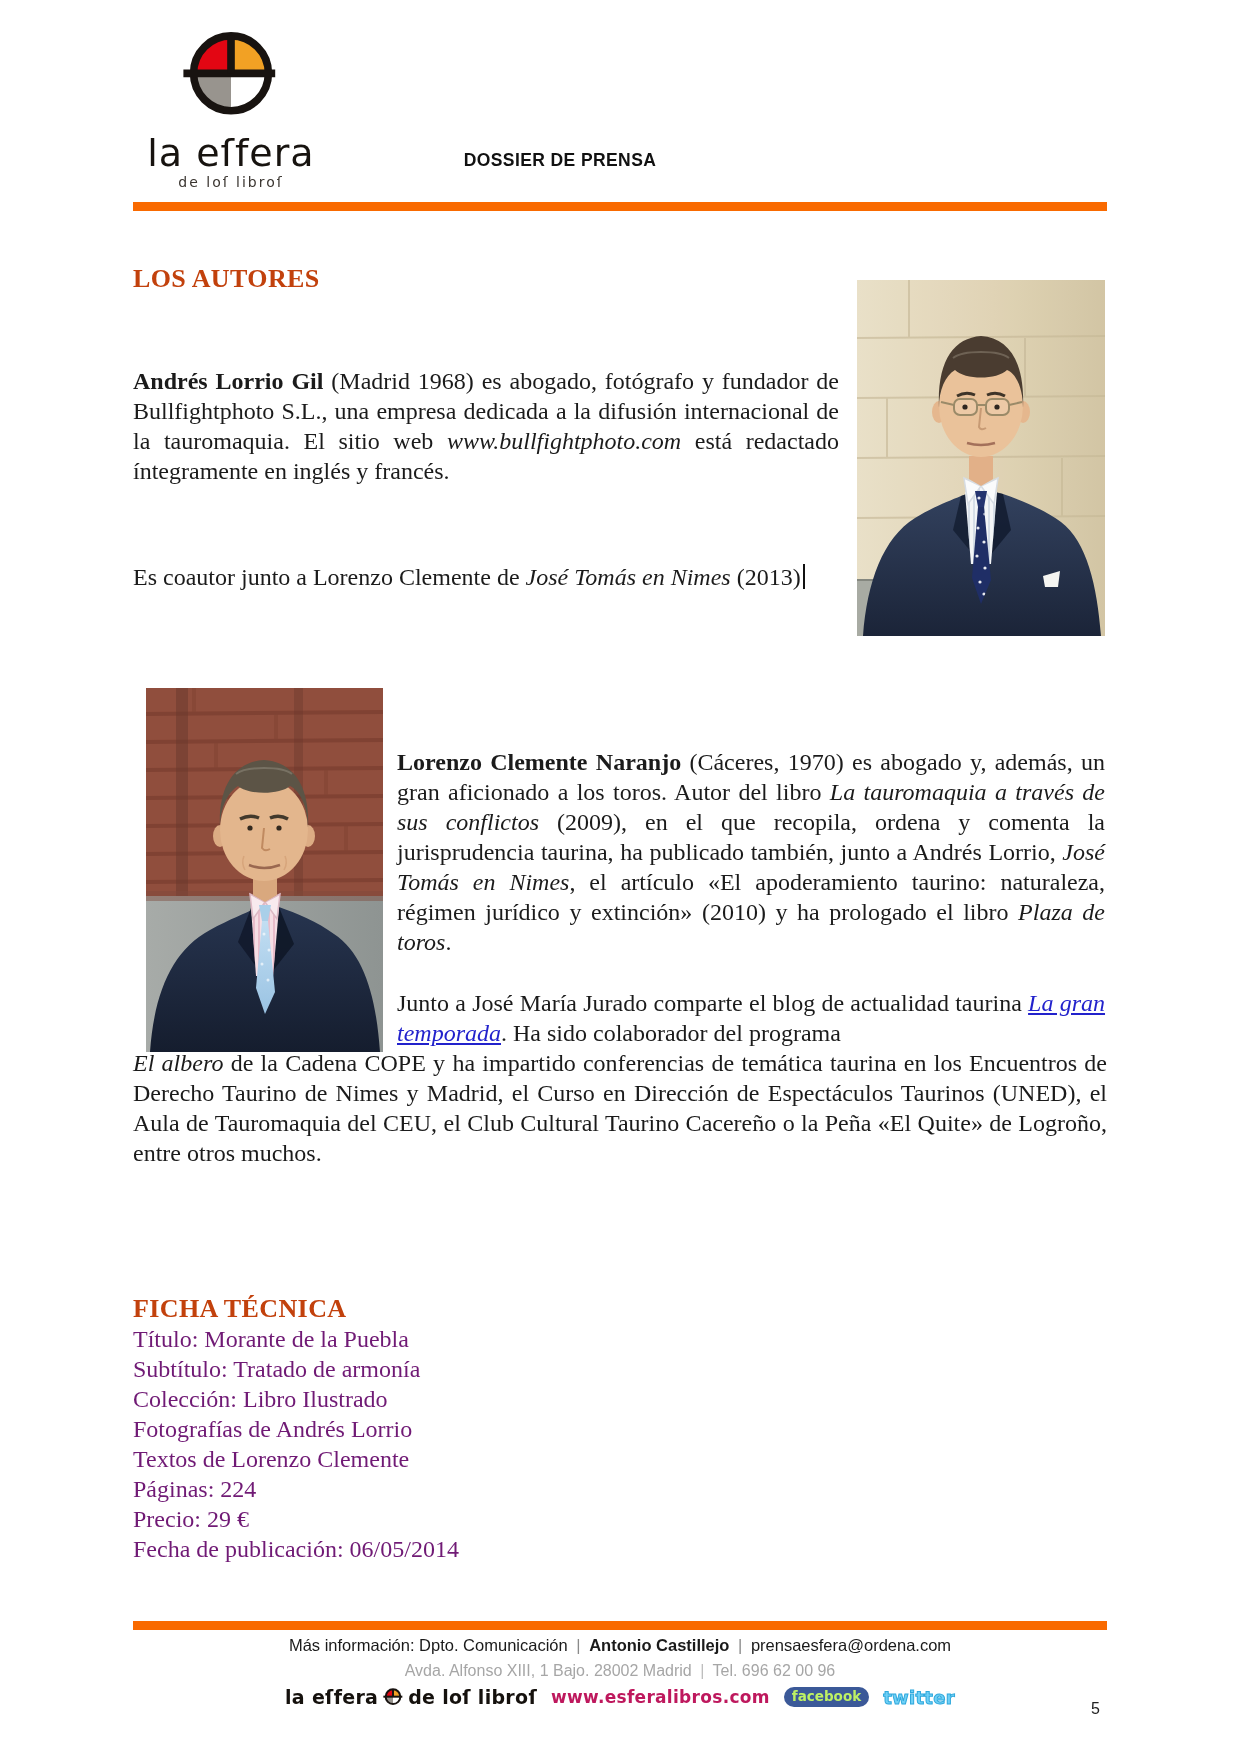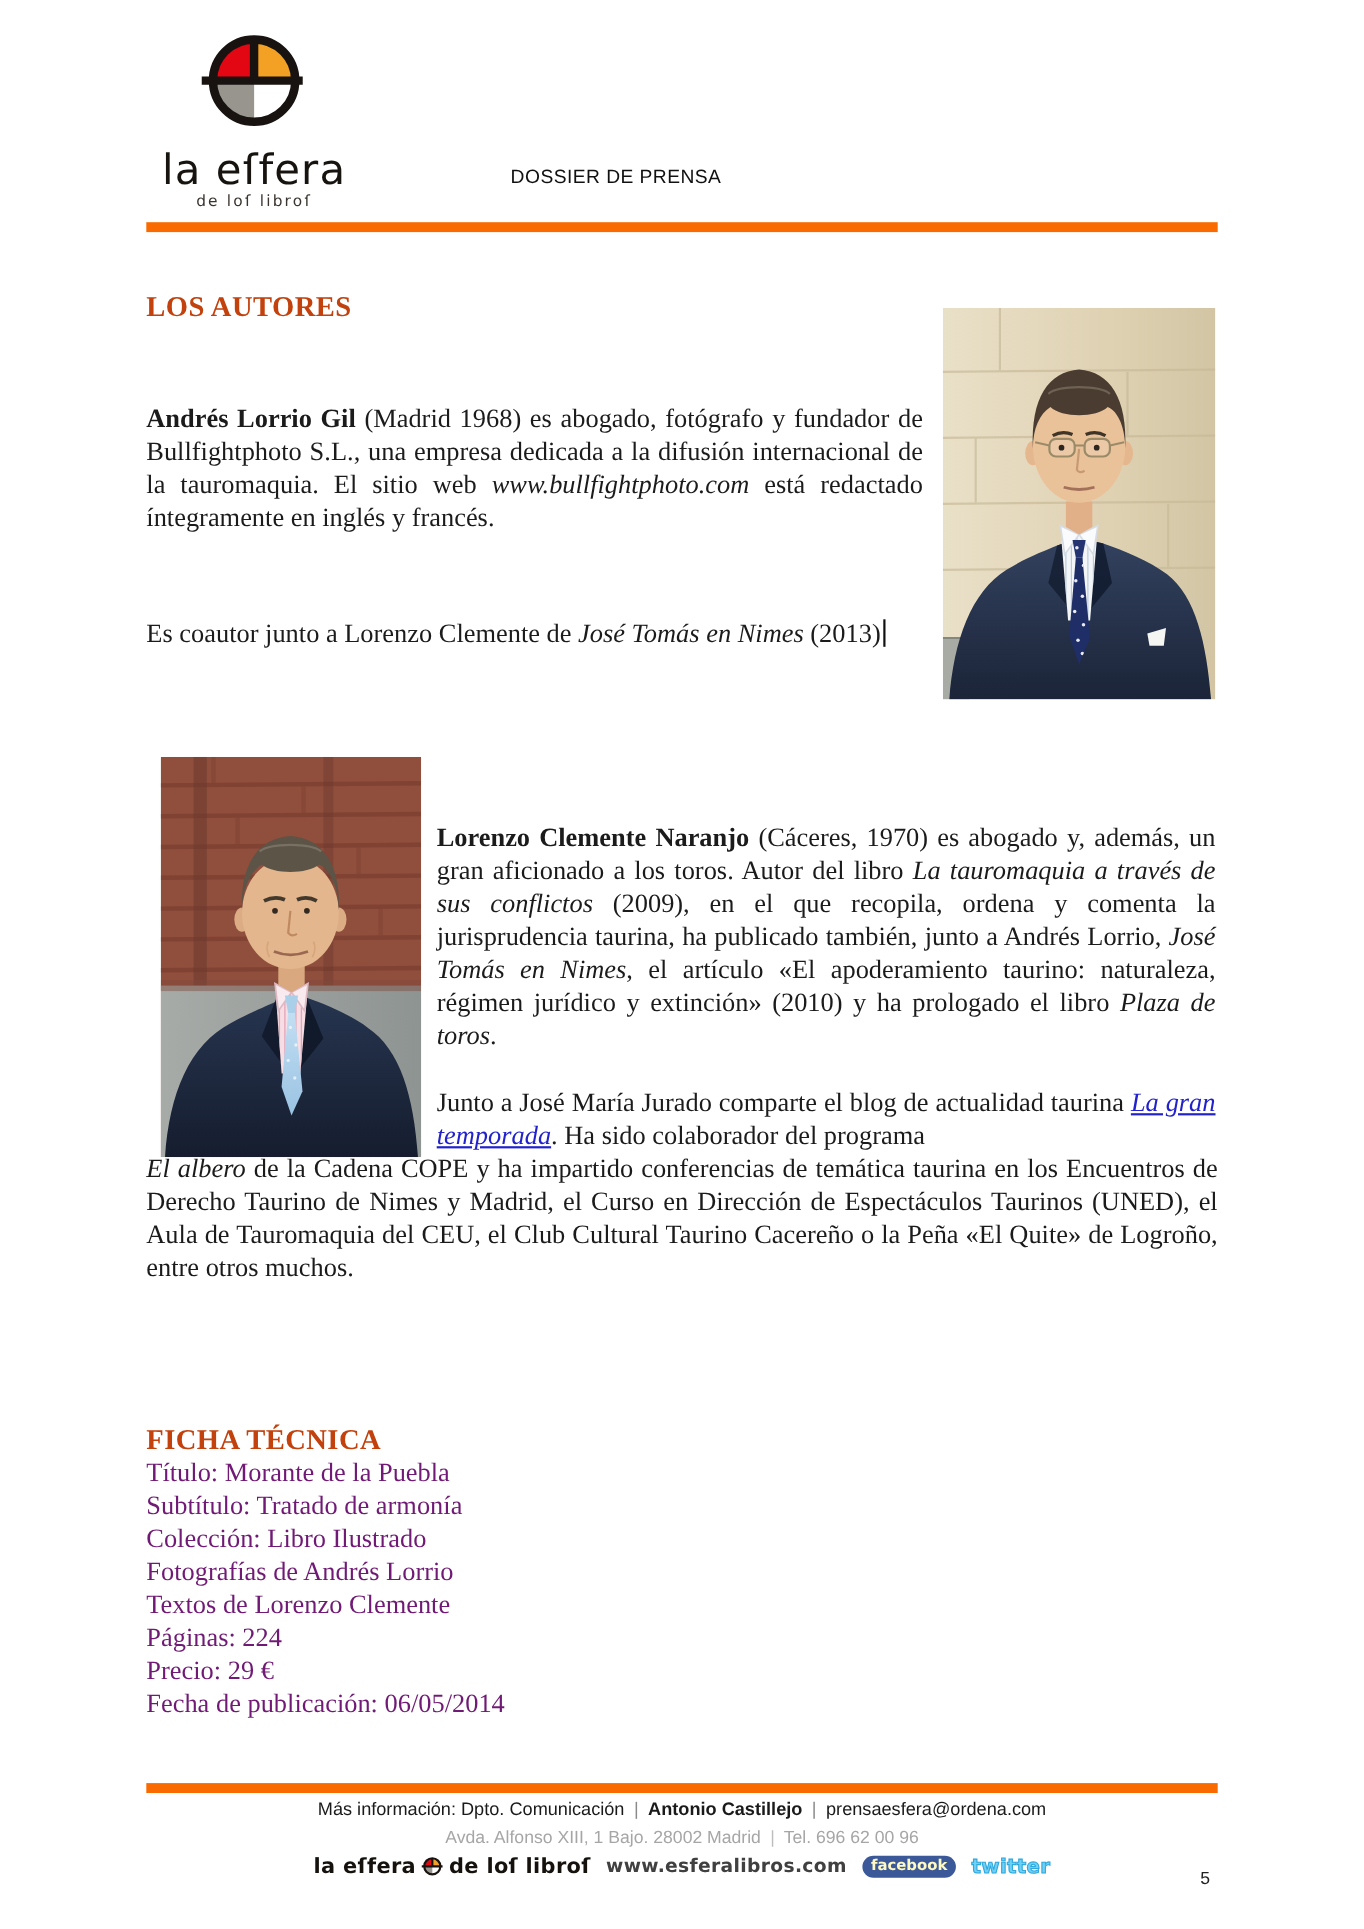--- a/index.html
+++ b/index.html
@@ -7,21 +7,21 @@
         font-family:"Liberation Serif",serif;color:#1b1b1b;}
   .abs{position:absolute;}
 
   
   .logo-block{left:143px;top:24px;width:176px;text-align:center;}
   .logo-word{font-family:"DejaVu Sans",sans-serif;font-size:38px;line-height:42px;
              color:#17130f;letter-spacing:1px;margin-top:2px;}
   .logo-sub{font-family:"DejaVu Sans",sans-serif;font-size:14px;line-height:16px;
             color:#3a3530;letter-spacing:2px;}
   .dossier{left:400px;top:150px;width:320px;text-align:center;
-           font-family:"Liberation Sans",sans-serif;font-size:17.5px;font-weight:400;
+           font-family:"Liberation Sans",sans-serif;font-size:17.5px;font-weight:700;
            color:#111;letter-spacing:.4px;}
   .rule{left:133px;width:974px;height:9px;background:var(--accent,#F96A00);}
   .rule-top{top:202px;}
   .rule-bottom{top:1621px;}
 
   
   .h-sec{font-size:26px;font-weight:bold;letter-spacing:.4px;color:#c2410c;}
   .jpara{font-size:24px;line-height:30px;text-align:justify;color:#1b1b1b;}
   .b{font-weight:bold;}
   .i{font-style:italic;}
@@ -36,23 +36,23 @@
 
   
   .f-line{left:133px;width:974px;text-align:center;font-family:"Liberation Sans",sans-serif;}
   .f1{top:1636px;font-size:16.5px;color:#1a1a1a;}
   .f1 .sep{color:#8a8a8a;padding:0 4px;}
   .f2{top:1662px;font-size:16px;color:#a6a6a6;}
   .f2 .sep{color:#bdbdbd;padding:0 4px;}
   .brand-row{top:1684px;display:flex;align-items:center;justify-content:center;gap:14px;height:26px;}
   .brand-txt{font-family:"DejaVu Sans",sans-serif;font-weight:600;font-size:19px;color:#15110d;
              display:flex;align-items:center;gap:5px;letter-spacing:.3px;}
-  .brand-www{font-family:"DejaVu Sans",sans-serif;font-weight:600;font-size:17px;color:#404040;
+  .brand-www{font-family:"DejaVu Sans",sans-serif;font-weight:600;font-size:17px;color:#be185d;
              letter-spacing:.3px;}
-  .fb-badge{display:inline-block;background:var(--facebook_blue,#3B5998);color:#fef9c3;
+  .fb-badge{display:inline-block;background:var(--facebook_blue,#3B5998);color:#bef264;
             font-family:"DejaVu Sans",sans-serif;font-weight:bold;font-size:13.5px;
             padding:3px 8px 4px;border-radius:10px;line-height:1;cursor:pointer;}
   .tw-mark{font-family:"DejaVu Sans",sans-serif;font-weight:bold;font-size:18px;
            color:var(--twitter_blue,#6FD0F6);-webkit-text-stroke:1px #2fa8dc;
            letter-spacing:.3px;cursor:pointer;}
   .pagenum{left:1060px;top:1700px;width:40px;text-align:right;
            font-family:"Liberation Sans",sans-serif;font-size:16px;color:#222;}
 </style>
 </head>
 <body>

